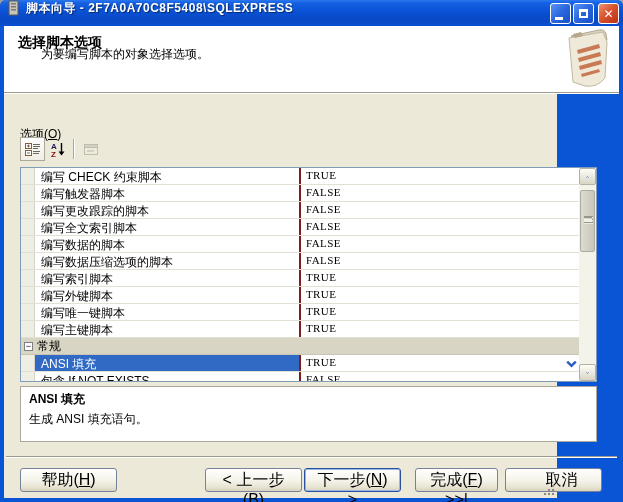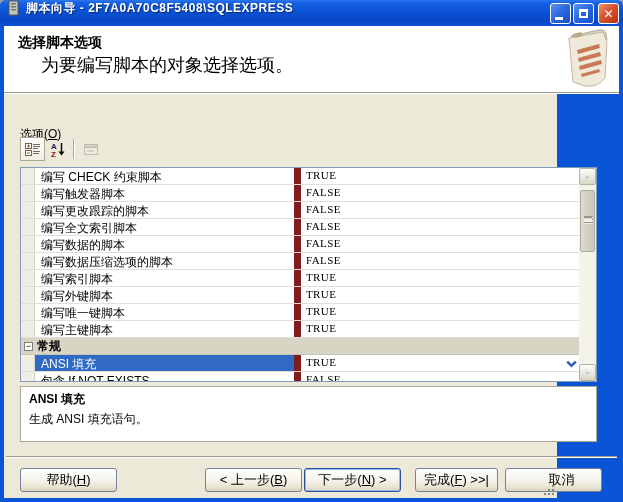--- a/index.html
+++ b/index.html
@@ -26,48 +26,48 @@
     font-size:10px;line-height:1;cursor:pointer;padding:0;
   }
   .tb-btn.close{background:linear-gradient(135deg,#ee9275 0%,#d9542f 45%,#bb3013 100%);margin-left:2px;}
   .glyph-min{width:8px;height:3px;background:#fff;align-self:flex-end;margin:0 auto 3px 4px;}
   .glyph-max{width:9px;height:9px;border:2px solid #fff;border-top-width:3px;}
   .glyph-x{font-size:12px;font-weight:bold;font-family:"DejaVu Sans",sans-serif;}
   
   .client{position:absolute;left:4px;top:26px;width:553px;height:472px;background:var(--dialog_bg,#ece9d8);}
   .hdr{position:absolute;left:0;top:0;width:615px;height:66px;background:#fff;}
   .hdr-title{position:absolute;left:14px;top:8px;font-size:14px;font-weight:bold;}
-  .hdr-sub{position:absolute;left:37px;top:27px;font-size:18px;}
+  .hdr-sub{position:absolute;left:37px;top:20px;font-size:12px;}
   .hdr-img{position:absolute;right:6px;top:2px;width:52px;height:62px;}
   .hdr-groove{position:absolute;left:0;top:66px;width:615px;height:2px;
     border-top:1px solid #9c9a8c;border-bottom:1px solid #fff;}
   .options-label{position:absolute;left:16px;top:100px;}
   .accesskey{text-decoration:underline;}
   
   .toolbar{position:absolute;left:16px;top:110px;height:26px;display:flex;align-items:center;}
   .tool-btn{width:25px;height:24px;border:1px solid transparent;background:transparent;
     display:flex;align-items:center;justify-content:center;padding:0;cursor:pointer;}
   .tool-btn.selected{border:1px solid #aca899;background:linear-gradient(180deg,#fff,#f0eee2);}
   .tool-btn.disabled{opacity:.45;cursor:default;}
   .tool-sep{width:2px;height:20px;margin:0 3px;border-left:1px solid #aca899;border-right:1px solid #fff;}
   
   .grid{position:absolute;left:16px;top:141px;width:577px;height:215px;
     border:1px solid #7f9db9;background:#fff;overflow:hidden;}
   .grid-rows{position:absolute;left:0;top:0;width:558px;}
   .grow{display:flex;height:17px;border-bottom:1px solid #e2e0d4;background:#fff;cursor:default;}
   .grow .gutter{width:14px;flex:0 0 auto;background:#efeee4;border-right:1px solid #d5d3c6;}
-  .grow .name{width:266px;flex:0 0 auto;padding:1px 0 0 6px;border-right:7px solid #7f1d1d;
+  .grow .name{width:266px;flex:0 0 auto;padding:1px 0 0 6px;border-right:2px solid #7f1d1d;
     white-space:nowrap;overflow:hidden;}
   .grow .value{flex:1 1 auto;padding:1px 0 0 5px;position:relative;white-space:nowrap;
     font-family:"Liberation Serif","DejaVu Serif",serif;font-size:11px;letter-spacing:.4px;}
   .grow.selected .name{background:var(--selection,#316ac5);color:#fff;}
   .grow.category{background:var(--category_bg,#d9d5c5);font-weight:bold;align-items:center;border-bottom:1px solid #c9c5b4;}
   .collapse{width:9px;height:9px;border:1px solid #808080;background:#fff;margin:0 4px 0 3px;
     font-size:9px;line-height:7px;text-align:center;font-weight:normal;flex:0 0 auto;cursor:pointer;}
-  .catlabel{font-weight:bold;}
+  .catlabel{font-weight:normal;}
   .dd-chev{position:absolute;right:2px;top:3px;cursor:pointer;}
   
   .sbar{position:absolute;right:0;top:0;width:17px;height:213px;background:#f4f3ea;}
   .sbtn{position:absolute;left:0;width:17px;height:17px;border:1px solid #b5b2a3;border-radius:2px;
     background:linear-gradient(180deg,#fdfdfa,#e8e6da 60%,#d8d5c5);display:flex;align-items:center;justify-content:center;cursor:pointer;}
   .sbtn.up{top:0;}
   .sbtn.down{bottom:0;}
   .sthumb{position:absolute;left:1px;top:22px;width:15px;height:62px;border:1px solid #aeaca0;border-radius:2px;
     background:linear-gradient(90deg,#dedcd2,#c8c6ba);cursor:grab;}
   .sthumb:after{content:"";position:absolute;left:3px;top:26px;width:8px;height:1px;
@@ -77,21 +77,21 @@
   
   .desc{position:absolute;left:16px;top:360px;width:577px;height:56px;background:#fff;
     border:1px solid #aca899;padding:4px 8px;}
   .desc-title{font-weight:bold;margin-bottom:3px;}
   
   .foot-groove{position:absolute;left:2px;top:430px;width:611px;height:2px;
     border-top:1px solid #9c9a8c;border-bottom:1px solid #fff;}
   .btn{
     position:absolute;top:442px;height:24px;border:1px solid #77839b;border-radius:3px;
     background:linear-gradient(180deg,#ffffff 0%,#f4f2e8 55%,#e9e5d4 80%,#d9d3bf 100%);
-    font-family:"Liberation Sans","DejaVu Sans",sans-serif;font-size:13px;color:#000;cursor:pointer;
+    font-family:"Liberation Sans","DejaVu Sans",sans-serif;font-size:16px;color:#000;cursor:pointer;
   }
   .btn.default{border-color:#2a50a0;box-shadow:0 0 0 1px #9ab6e4 inset;}
   .resize-grip{position:absolute;right:2px;bottom:2px;width:13px;height:13px;
     background:
       radial-gradient(circle at 11px 11px,#8e8c80 1.2px,transparent 1.6px),
       radial-gradient(circle at 7px 11px,#8e8c80 1.2px,transparent 1.6px),
       radial-gradient(circle at 11px 7px,#8e8c80 1.2px,transparent 1.6px),
       radial-gradient(circle at 3px 11px,#8e8c80 1.2px,transparent 1.6px),
       radial-gradient(circle at 7px 7px,#8e8c80 1.2px,transparent 1.6px),
       radial-gradient(circle at 11px 3px,#8e8c80 1.2px,transparent 1.6px);}

